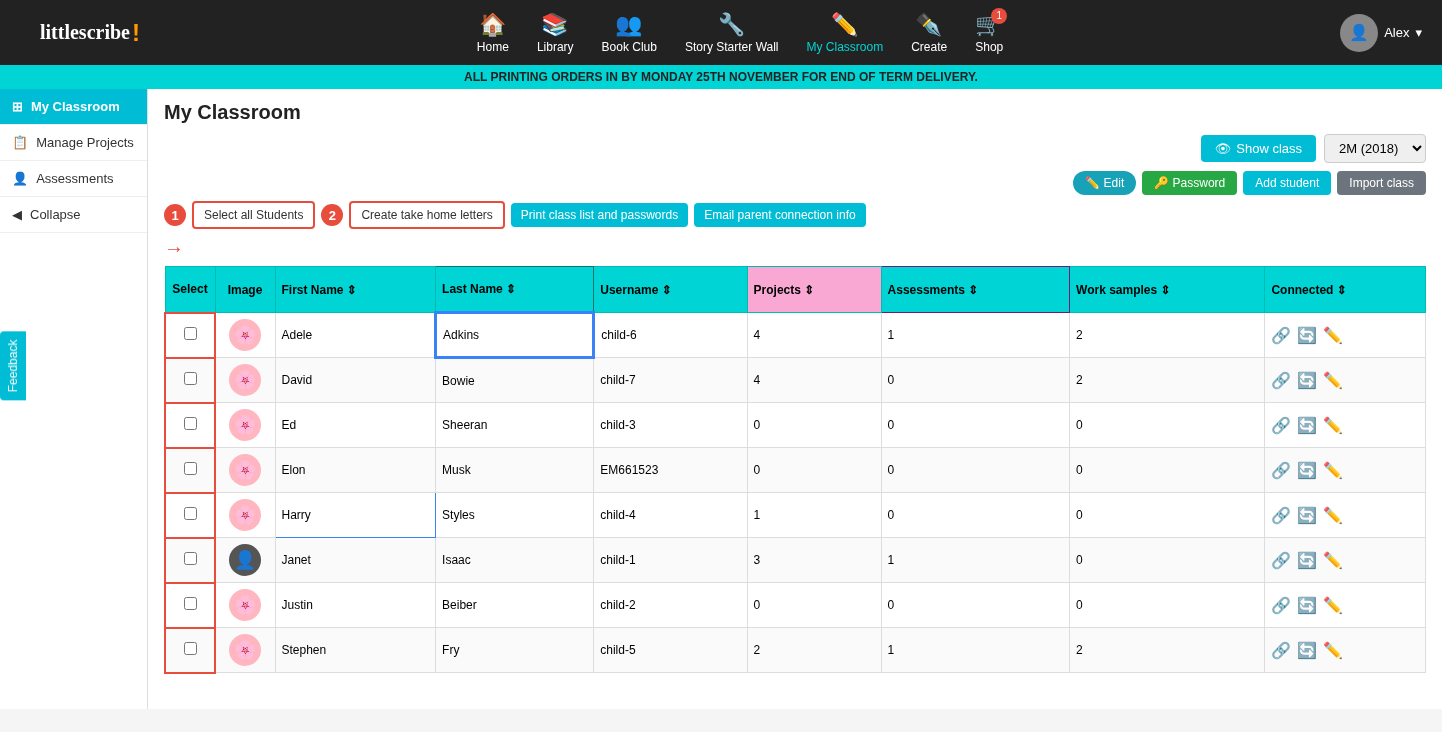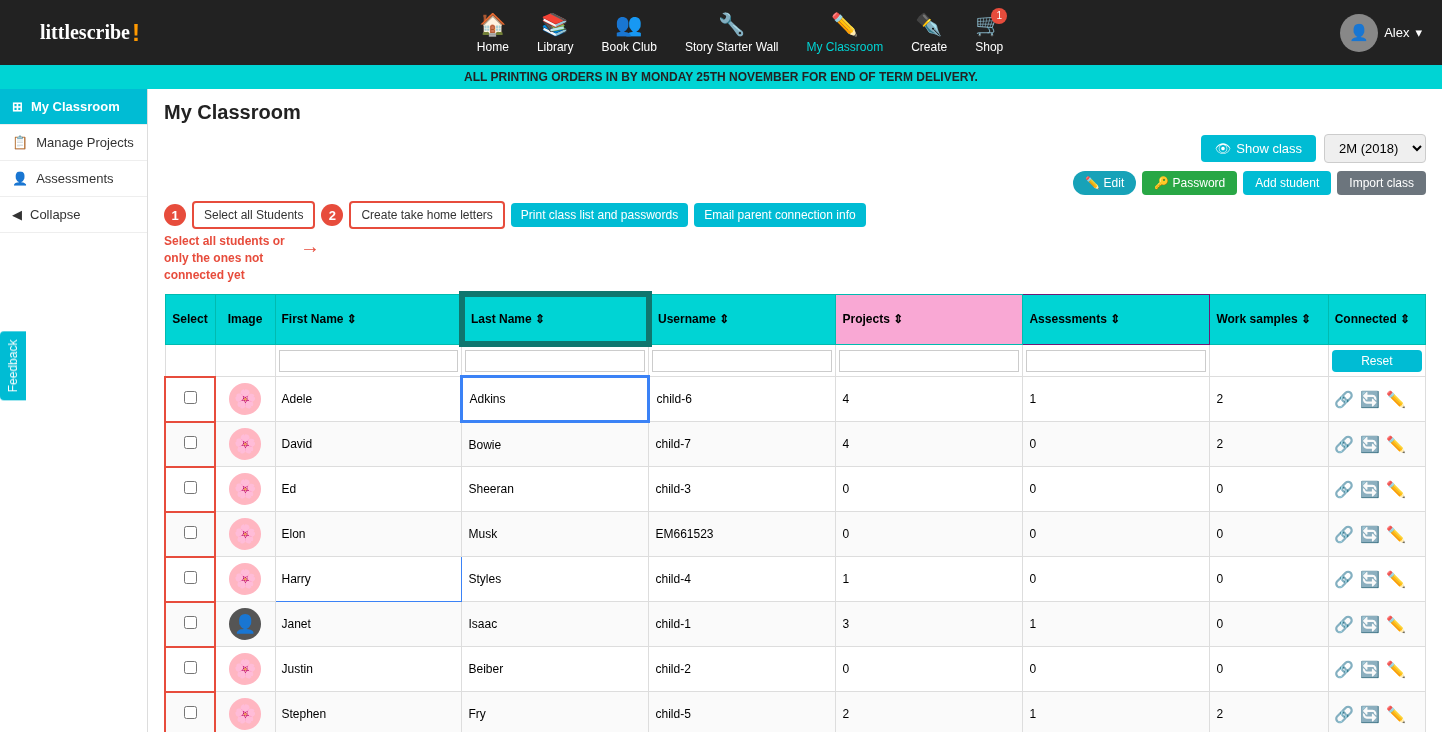--- a/index.html
+++ b/index.html
@@ -112,53 +112,39 @@
       <div style="display:flex;flex-direction:column;align-items:flex-start;min-width:140px;">
         <div style="display:flex;align-items:center;gap:6px;margin-bottom:4px;">
           <div style="background:#e74c3c;color:white;border-radius:50%;width:22px;height:22px;display:flex;align-items:center;justify-content:center;font-weight:bold;font-size:13px;">1</div>
           <button style="border:2px solid #e74c3c;background:white;color:#333;padding:5px 10px;border-radius:4px;cursor:pointer;font-size:12px;">Select all Students</button>
           <div style="background:#e74c3c;color:white;border-radius:50%;width:22px;height:22px;display:flex;align-items:center;justify-content:center;font-weight:bold;font-size:13px;">2</div>
           <button style="border:2px solid #e74c3c;background:white;color:#333;padding:5px 10px;border-radius:4px;cursor:pointer;font-size:12px;">Create take home letters</button>
           <button style="background:#00bcd4;color:white;border:none;padding:5px 10px;border-radius:4px;cursor:pointer;font-size:12px;">Print class list and passwords</button>
           <button style="background:#00bcd4;color:white;border:none;padding:5px 10px;border-radius:4px;cursor:pointer;font-size:12px;">Email parent connection info</button>
         </div>
         <div style="display:flex;align-items:flex-start;gap:6px;">
-          <div style="color:#e74c3c;font-weight:bold;font-size:12px;max-width:130px;line-height:1.4;">Select all students or only the ones not connected yet</div>
           <span style="color:#e74c3c;font-size:20px;margin-top:2px;">→</span>
         </div>
       </div>
     </div>
 
     <table style="width:100%;border-collapse:collapse;font-size:12px;">
       <thead>
         <tr>
           <th style="background:#00d4d4;padding:8px 6px;text-align:center;border:1px solid #00bbb0;width:50px;">Select</th>
           <th style="background:#00d4d4;padding:8px 6px;text-align:center;border:1px solid #00bbb0;width:60px;">Image</th>
           <th style="background:#00d4d4;padding:8px 6px;text-align:left;border:1px solid #00bbb0;cursor:pointer;">First Name ⇕</th>
-          <th style="background:#00d4d4;padding:15px 6px;text-align:left;border:6px solid #0f766e;cursor:pointer;margin-left:16px;">Last Name ⇕</th>
+          <th style="background:#00d4d4;padding:15px 6px;text-align:left;border:1px solid #0f766e;cursor:pointer;margin-left:16px;">Last Name ⇕</th>
           <th style="background:#00d4d4;padding:8px 6px;text-align:left;border:1px solid #00bbb0;cursor:pointer;">Username ⇕</th>
           <th style="background:#f9a8d4;padding:8px 6px;text-align:left;border:1px solid #00bbb0;cursor:pointer;">Projects ⇕</th>
           <th style="background:#00d4d4;padding:8px 6px;text-align:left;border:1px solid #701a75;cursor:pointer;">Assessments ⇕</th>
           <th style="background:#00d4d4;padding:8px 6px;text-align:left;border:1px solid #00bbb0;cursor:pointer;">Work samples ⇕</th>
           <th style="background:#00d4d4;padding:8px 6px;text-align:left;border:1px solid #00bbb0;cursor:pointer;">Connected ⇕</th>
         </tr>
 
-        <tr>
-          <td style="border:1px solid #ddd;padding:3px;background:white;"></td>
-          <td style="border:1px solid #ddd;padding:3px;background:white;"></td>
-          <td style="border:1px solid #ddd;padding:3px;background:white;"><input type="text" style="width: 100%; border: 1px solid rgb(204, 204, 204); padding: 3px; font-size: 12px;"></td>
-          <td style="border:1px solid #ddd;padding:3px;background:white;"><input type="text" style="width: 100%; border: 1px solid rgb(204, 204, 204); padding: 3px; font-size: 12px;"></td>
-          <td style="border:1px solid #ddd;padding:3px;background:white;"><input type="text" style="width: 100%; border: 1px solid rgb(204, 204, 204); padding: 3px; font-size: 12px;"></td>
-          <td style="border:1px solid #ddd;padding:3px;background:white;"><input type="text" style="width: 100%; border: 1px solid rgb(204, 204, 204); padding: 3px; font-size: 12px;"></td>
-          <td style="border:1px solid #ddd;padding:3px;background:white;"><input type="text" style="width: 100%; border: 1px solid rgb(204, 204, 204); padding: 3px; font-size: 12px;"></td>
-          <td style="border:1px solid #ddd;padding:3px;background:white;"></td>
-          <td style="border:1px solid #ddd;padding:3px;background:white;">
-            <button style="background:#00bcd4;color:white;border:none;padding:4px 16px;border-radius:4px;cursor:pointer;font-size:12px;width:100%;">Reset</button>
-          </td>
-        </tr>
       </thead>
       <tbody id="student-tbody">
       <tr style="background: white;">
       <td style="border:2px solid #e74c3c;padding:6px;text-align:center;">
         <input type="checkbox" style="">
       </td>
       <td style="border:1px solid #ddd;padding:6px;text-align:center;">
         <div style="width:32px;height:32px;border-radius:50%;background:#ffb6c1;display:flex;align-items:center;justify-content:center;font-size:18px;margin:0 auto;color:inherit;">🌸</div>
       </td>
       <td style="border:1px solid #ddd;padding:6px;">Adele</td>

